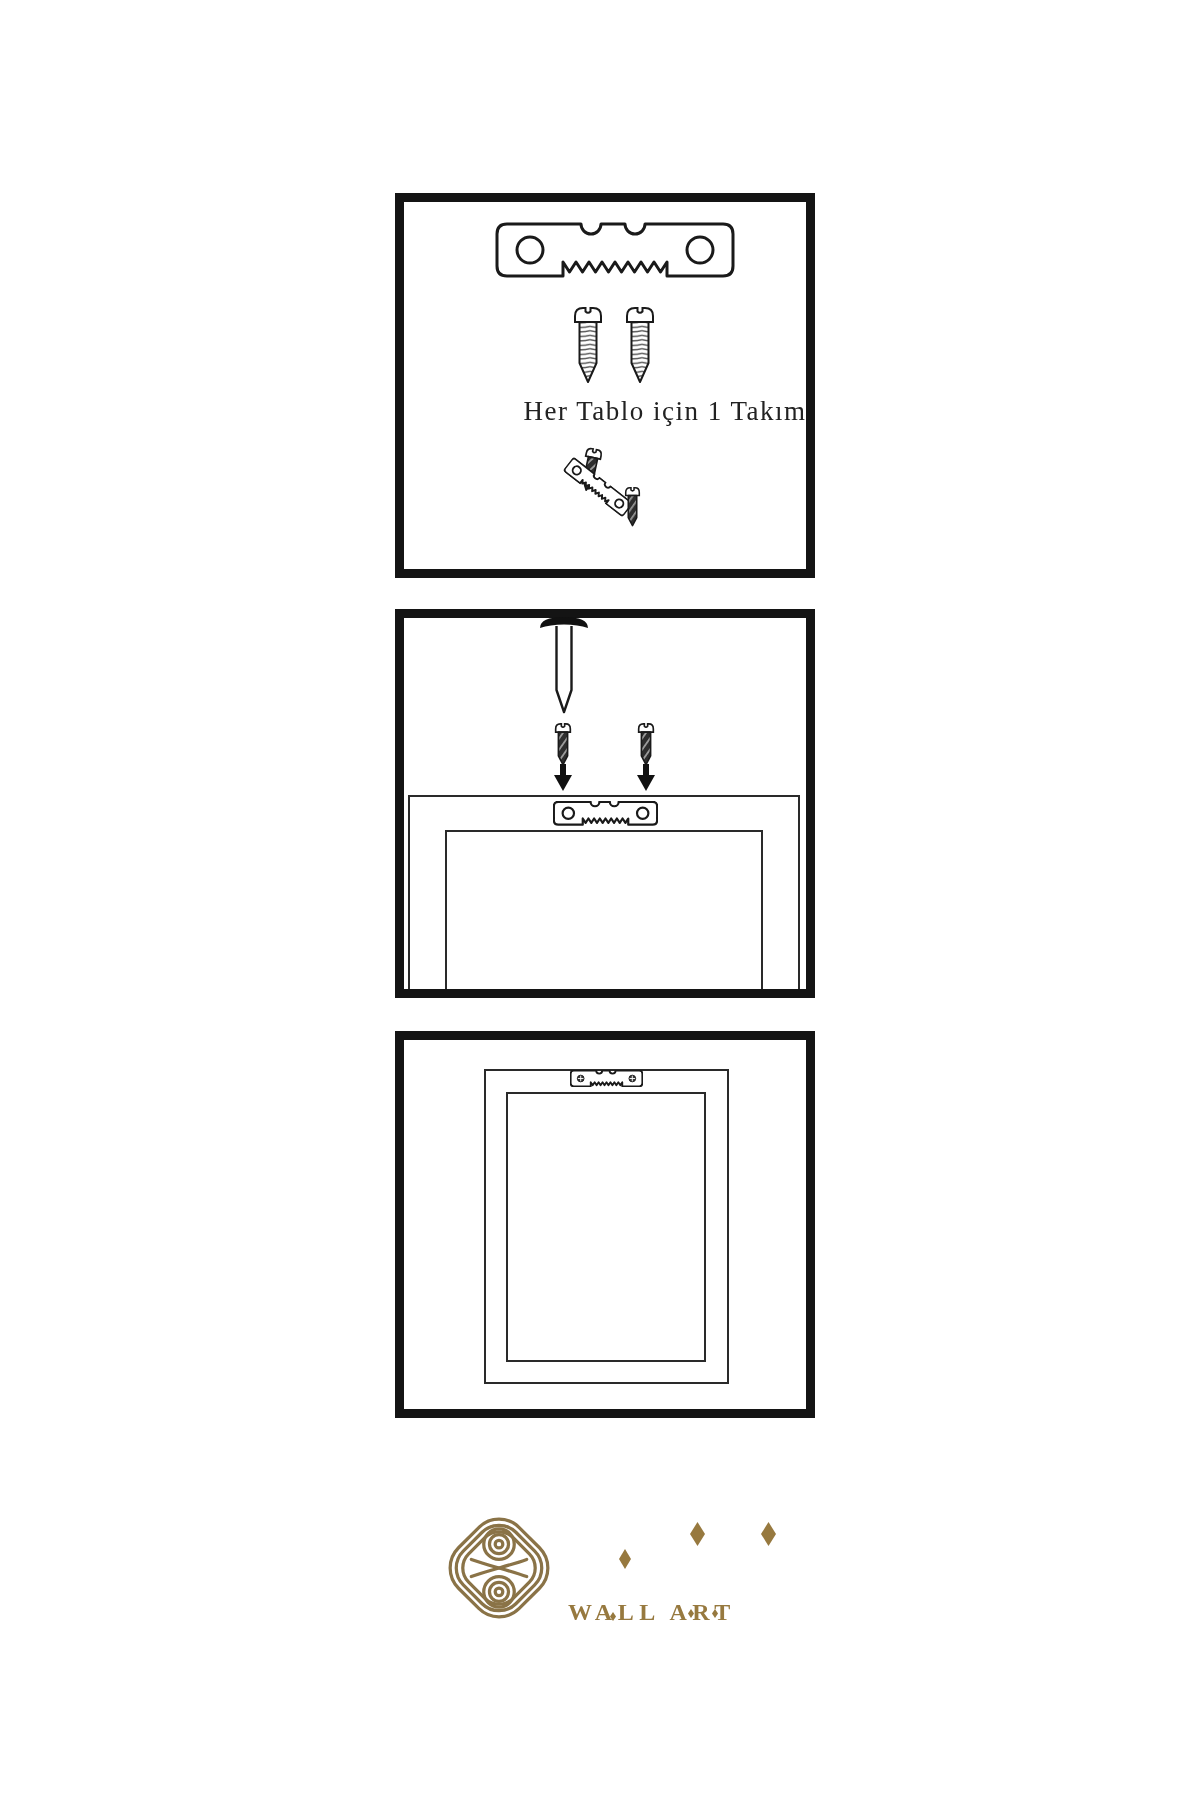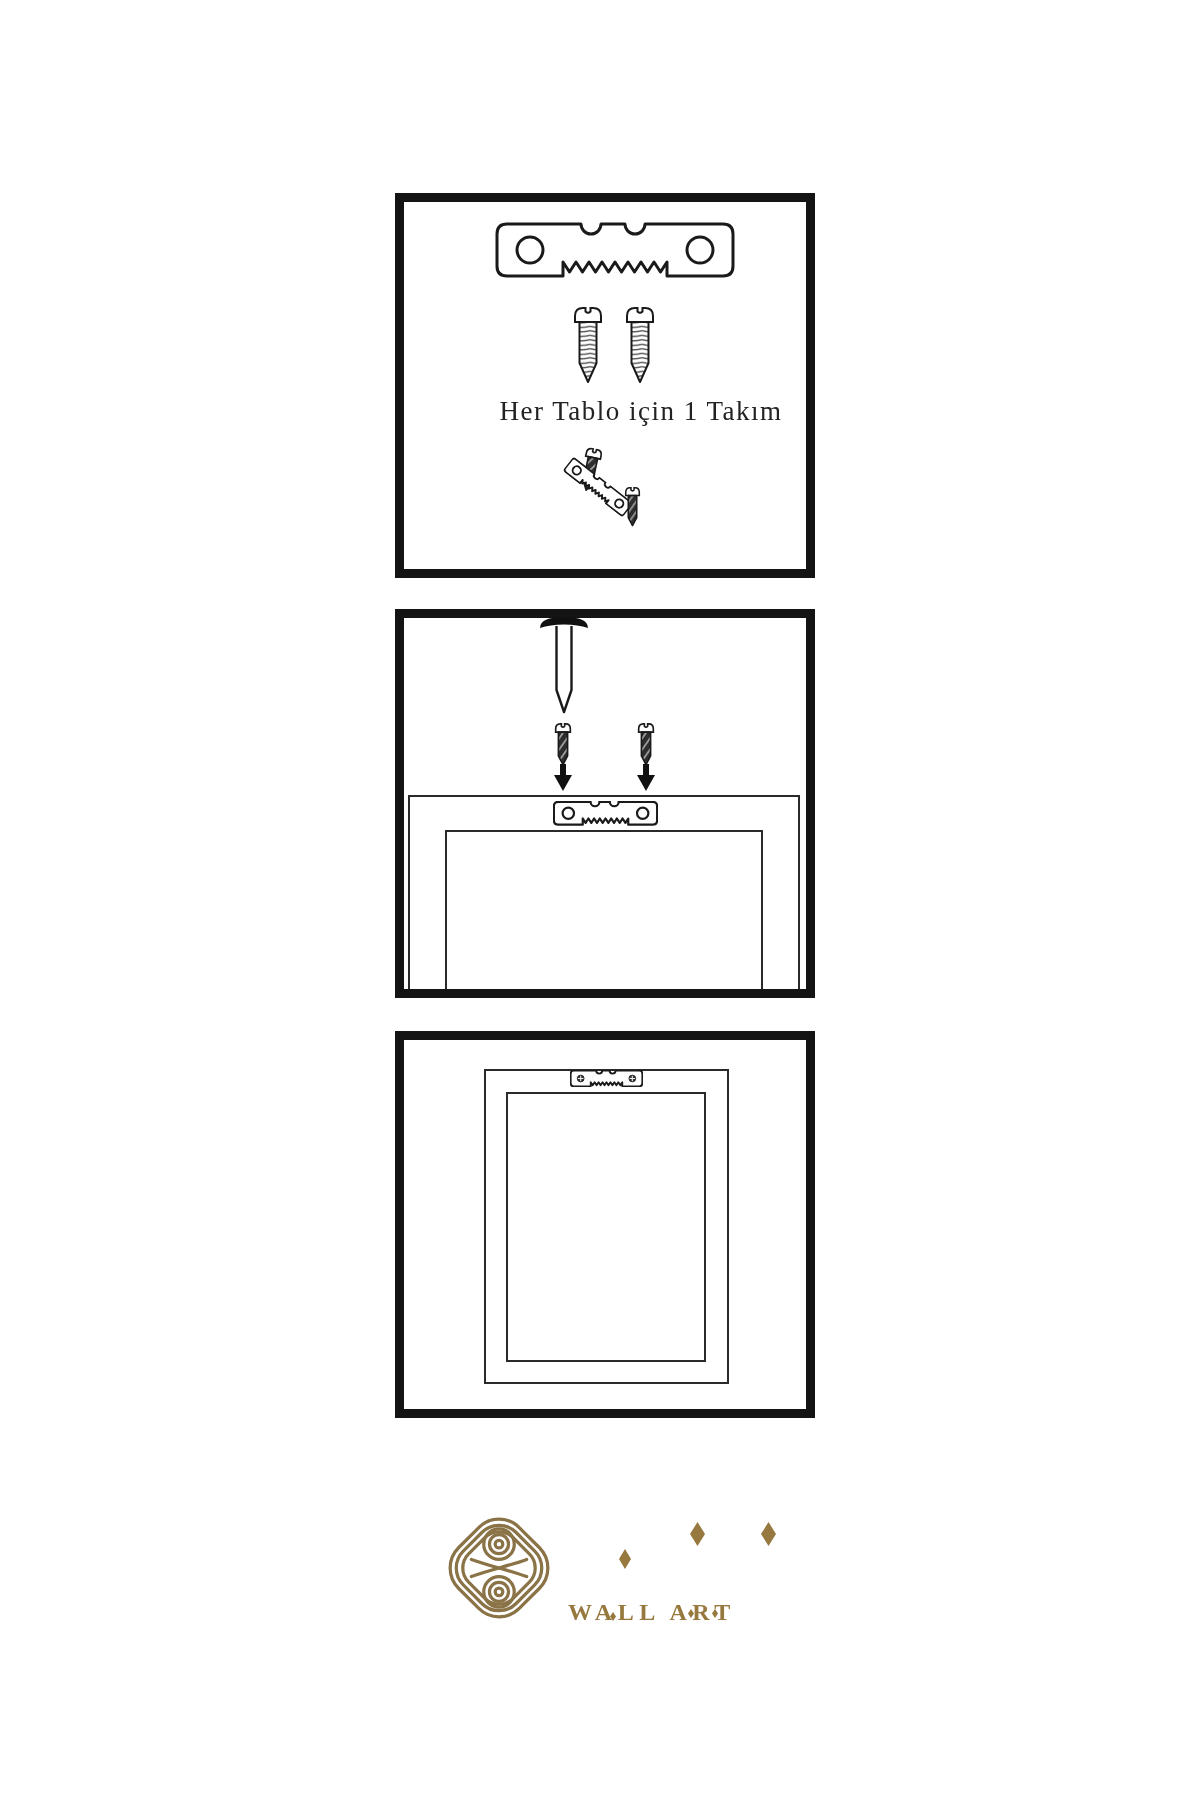--- a/index.html
+++ b/index.html
@@ -5,21 +5,21 @@
   html,body{margin:0;padding:0;background:#fff;}
   .canvas{position:relative;width:1200px;height:1800px;background:#fff;overflow:hidden;
           font-family:"Liberation Serif", serif;}
   .panel{position:absolute;left:395px;width:420px;border:9px solid var(--panel-border,#141414);
          background:transparent;box-sizing:border-box;}
   #panel1{top:193px;height:385px;}
   #panel2{top:609px;height:389px;}
   #panel3{top:1031px;height:387px;}
   .abs{position:absolute;}
   .caption{position:absolute;left:395px;width:492px;top:396px;text-align:center;
-           font-size:27px;letter-spacing:1.5px;color:#222;}
+           font-size:27px;letter-spacing:1.5px;color:#222;padding-left:24px;}
   .rect{position:absolute;border:2px solid #2a2a2a;background:#fff;box-sizing:border-box;}
   .rect.cut{border-bottom:none;background:transparent;}
   .brand-name{position:absolute;left:563px;top:1509px;line-height:1;font-size:96px;
               font-weight:bold;letter-spacing:-3px;color:var(--brand-green,#1d4a3c);}
   .brand-tagline{position:absolute;left:568px;top:1600px;line-height:1;font-size:24px;
                  font-weight:bold;letter-spacing:5.5px;color:var(--brand-gold,#97793f);}
   .dia{position:absolute;background:var(--brand-gold,#97793f);
        clip-path:polygon(50% 0,100% 50%,50% 100%,0 50%);}
   .knot{stroke:var(--knot-gold,#8a7347);}
 </style>

